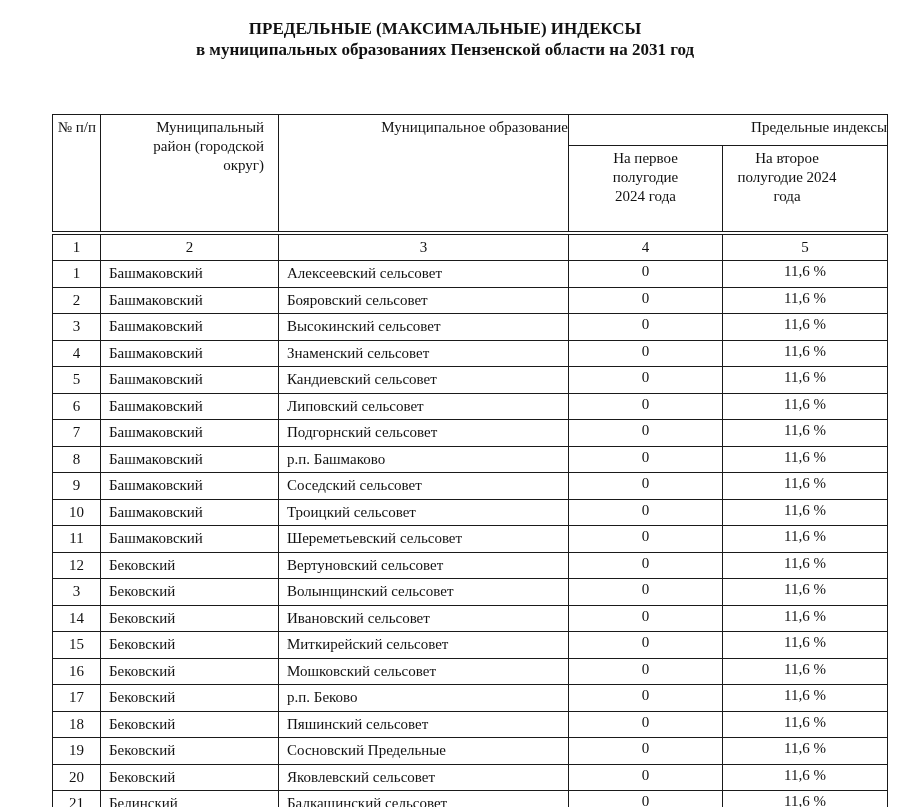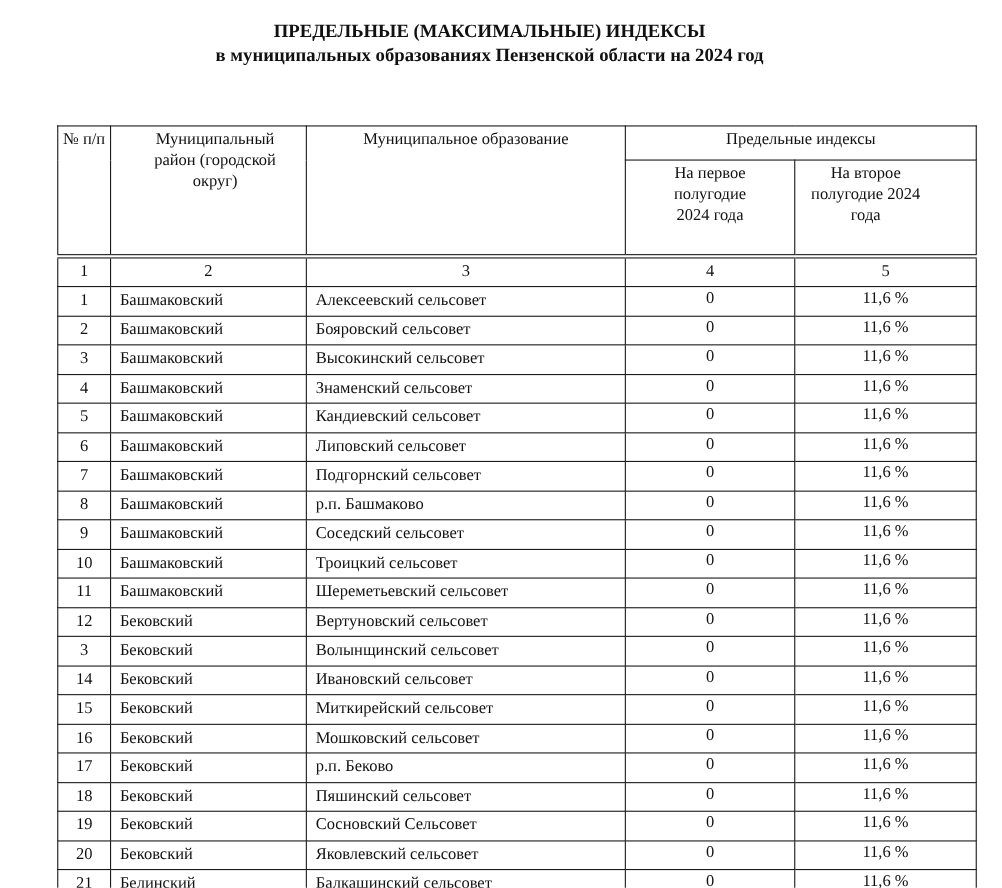--- a/index.html
+++ b/index.html
@@ -19,35 +19,35 @@
     }
     .tbl td, .tbl th {
       border: 1.5px solid #1a1a1a; padding: 0; font-weight: normal;
       vertical-align: top; line-height: 19px;
     }
     .tbl col.c1 { width: 48px; }
     .tbl col.c2 { width: 178px; }
     .tbl col.c3 { width: 290px; }
     .tbl col.c4 { width: 154px; }
     .tbl col.c5 { width: 165px; }
-    .h-top th { height: 27px; text-align: center; padding-top: 3px; }
+    .h-top th { height: 27px; text-align: right; padding-top: 3px; }
     .h-sub th { height: 82px; padding-top: 3px; }
     .colnum td { height: 25px; text-align: center; vertical-align: middle; border-top: 4px double #1a1a1a; }
     .row td { height: 24.5px; vertical-align: middle; }
     .row td.num { text-align: center; }
     .row td.txt { padding-left: 8px; white-space: nowrap; margin-left: 20px; }
     .row td.val { text-align: center; vertical-align: top; padding-top: 1px; }
     .tbl .grey-left { border-left-color: #888; }
   </style>
 </head>
 <body>
 
 <div class="title-block">
   <div>ПРЕДЕЛЬНЫЕ (МАКСИМАЛЬНЫЕ) ИНДЕКСЫ</div>
-  <div>в муниципальных образованиях Пензенской области на 2024 год</div>
+  <div>в муниципальных образованиях Пензенской области на 2031 год</div>
 </div>
 
 <table class="tbl">
   <colgroup>
     <col class="c1">
       <col class="c2">
       <col class="c3">
       <col class="c4">
       <col class="c5">
   </colgroup>
@@ -193,21 +193,21 @@
       <tr class="row">
     <td class="num">18</td>
     <td class="txt grey-left">Бековский</td>
     <td class="txt">Пяшинский сельсовет</td>
     <td class="val grey-left">0</td>
     <td class="val">11,6 %</td>
   </tr>
       <tr class="row">
     <td class="num">19</td>
     <td class="txt grey-left">Бековский</td>
-    <td class="txt">Сосновский Сельсовет</td>
+    <td class="txt">Сосновский Предельные</td>
     <td class="val grey-left">0</td>
     <td class="val">11,6 %</td>
   </tr>
       <tr class="row">
     <td class="num">20</td>
     <td class="txt grey-left">Бековский</td>
     <td class="txt">Яковлевский сельсовет</td>
     <td class="val grey-left">0</td>
     <td class="val">11,6 %</td>
   </tr>

